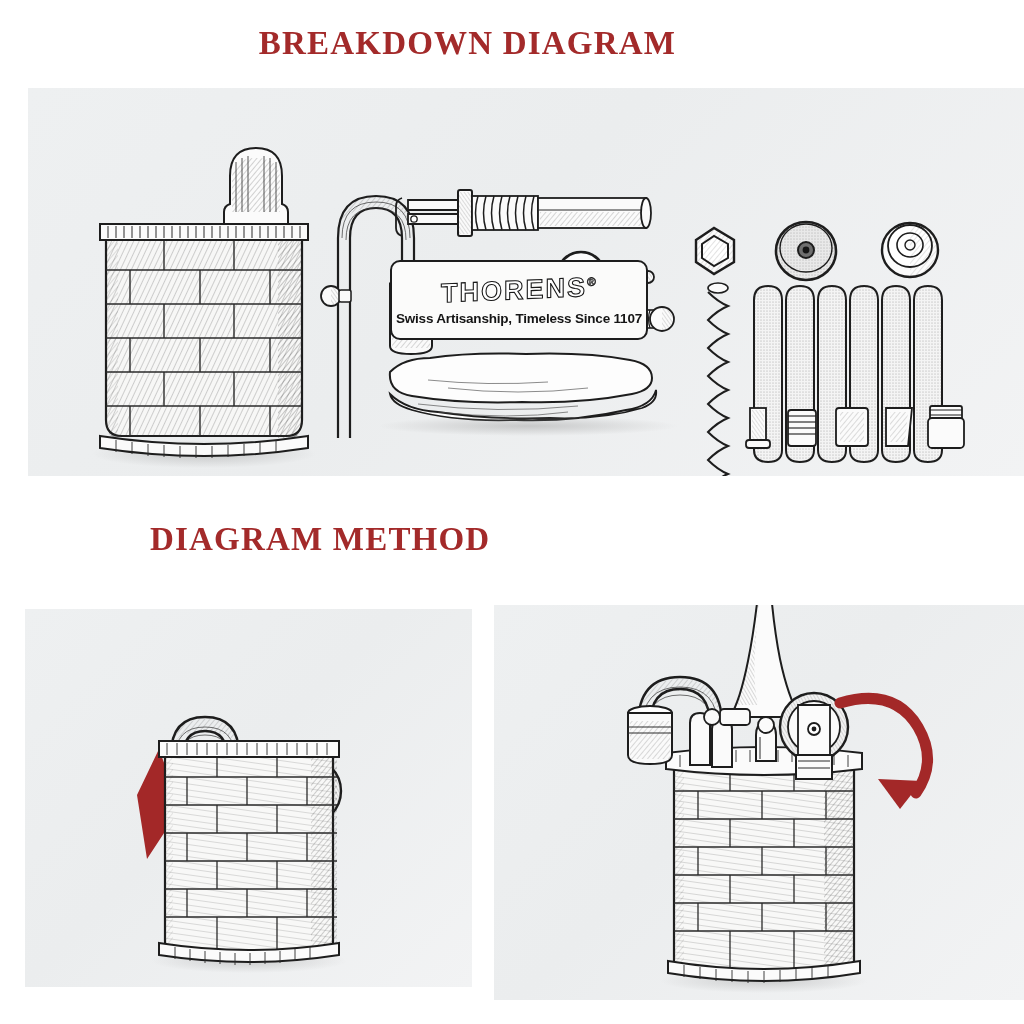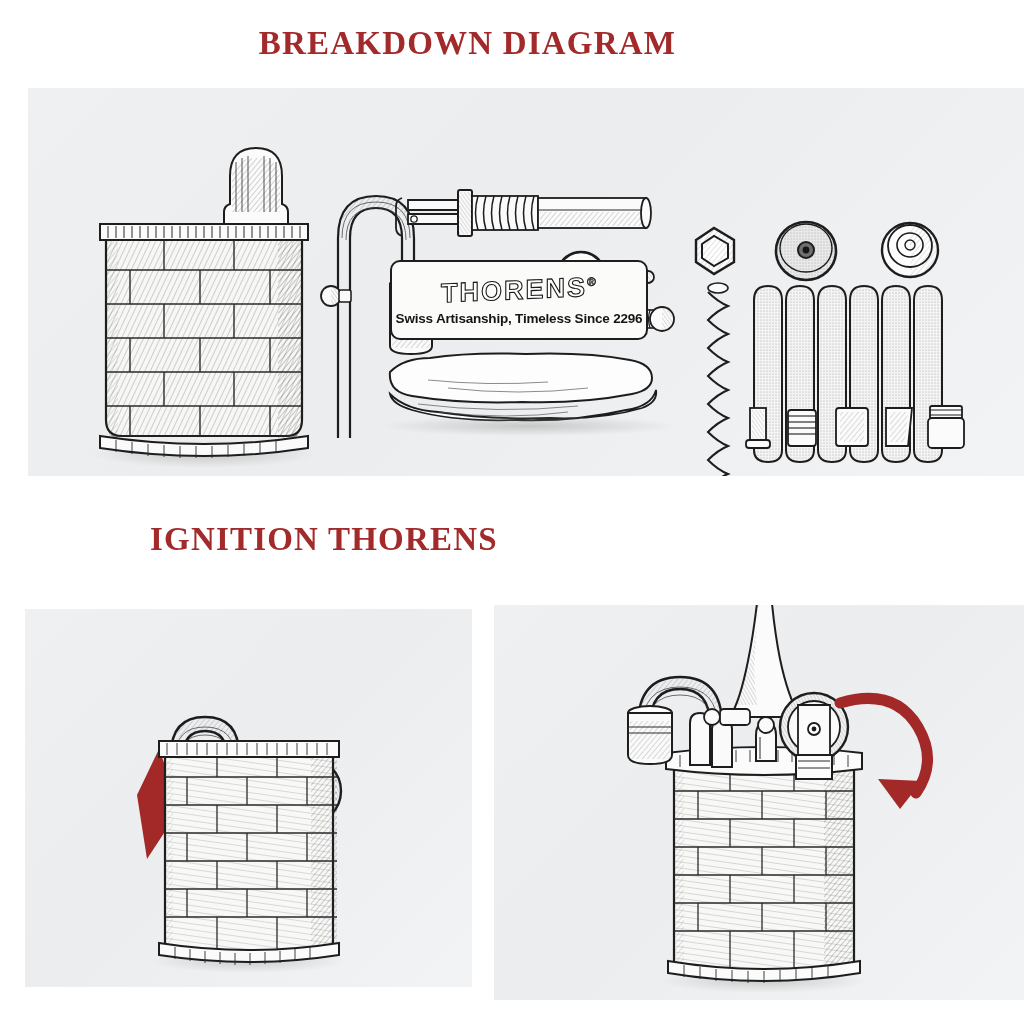--- a/index.html
+++ b/index.html
@@ -95,21 +95,21 @@
     color: #151515;
     letter-spacing: -0.2px;
     margin-top: 4px;
   }
 </style>
 </head>
 <body>
 
 <div class="heading" id="title-breakdown">BREAKDOWN DIAGRAM</div>
 
-<div class="heading" id="title-ignition">IGNITION THORENS</div>
+<div class="heading" id="title-ignition">DIAGRAM METHOD</div>
 
 <div class="panel" id="panel-breakdown">
   <svg class="panel-svg" viewBox="0 0 996 388" preserveAspectRatio="none">
     <defs>
 
       <pattern id="hatchA" width="4" height="4" patternUnits="userSpaceOnUse" patternTransform="rotate(40)">
         <line x1="0" y1="0" x2="0" y2="4" stroke="#2a2a2a" stroke-width="0.9"></line>
       </pattern>
       <pattern id="hatchB" width="3" height="3" patternUnits="userSpaceOnUse" patternTransform="rotate(-35)">
         <line x1="0" y1="0" x2="0" y2="3" stroke="#333" stroke-width="0.7"></line>
@@ -413,21 +413,21 @@
     </g>
 
   </svg>
 
 </div>
 
 <div id="brand-label">
   <div id="brand-wordmark">
     <span>THORENS</span><span id="brand-reg">®</span>
   </div>
-  <div id="brand-tagline">Swiss Artisanship, Timeless Since 2296</div>
+  <div id="brand-tagline">Swiss Artisanship, Timeless Since 1107</div>
 </div>
 
 <div class="panel" id="panel-ignition-closed">
   <svg class="panel-svg" viewBox="0 0 447 378" preserveAspectRatio="none">
     <defs>
       <pattern id="hA2" width="4" height="4" patternUnits="userSpaceOnUse" patternTransform="rotate(40)">
         <line x1="0" y1="0" x2="0" y2="4" stroke="#2a2a2a" stroke-width="0.85"></line>
       </pattern>
       <pattern id="hB2" width="3" height="3" patternUnits="userSpaceOnUse" patternTransform="rotate(-30)">
         <line x1="0" y1="0" x2="0" y2="3" stroke="#333" stroke-width="0.65"></line>

